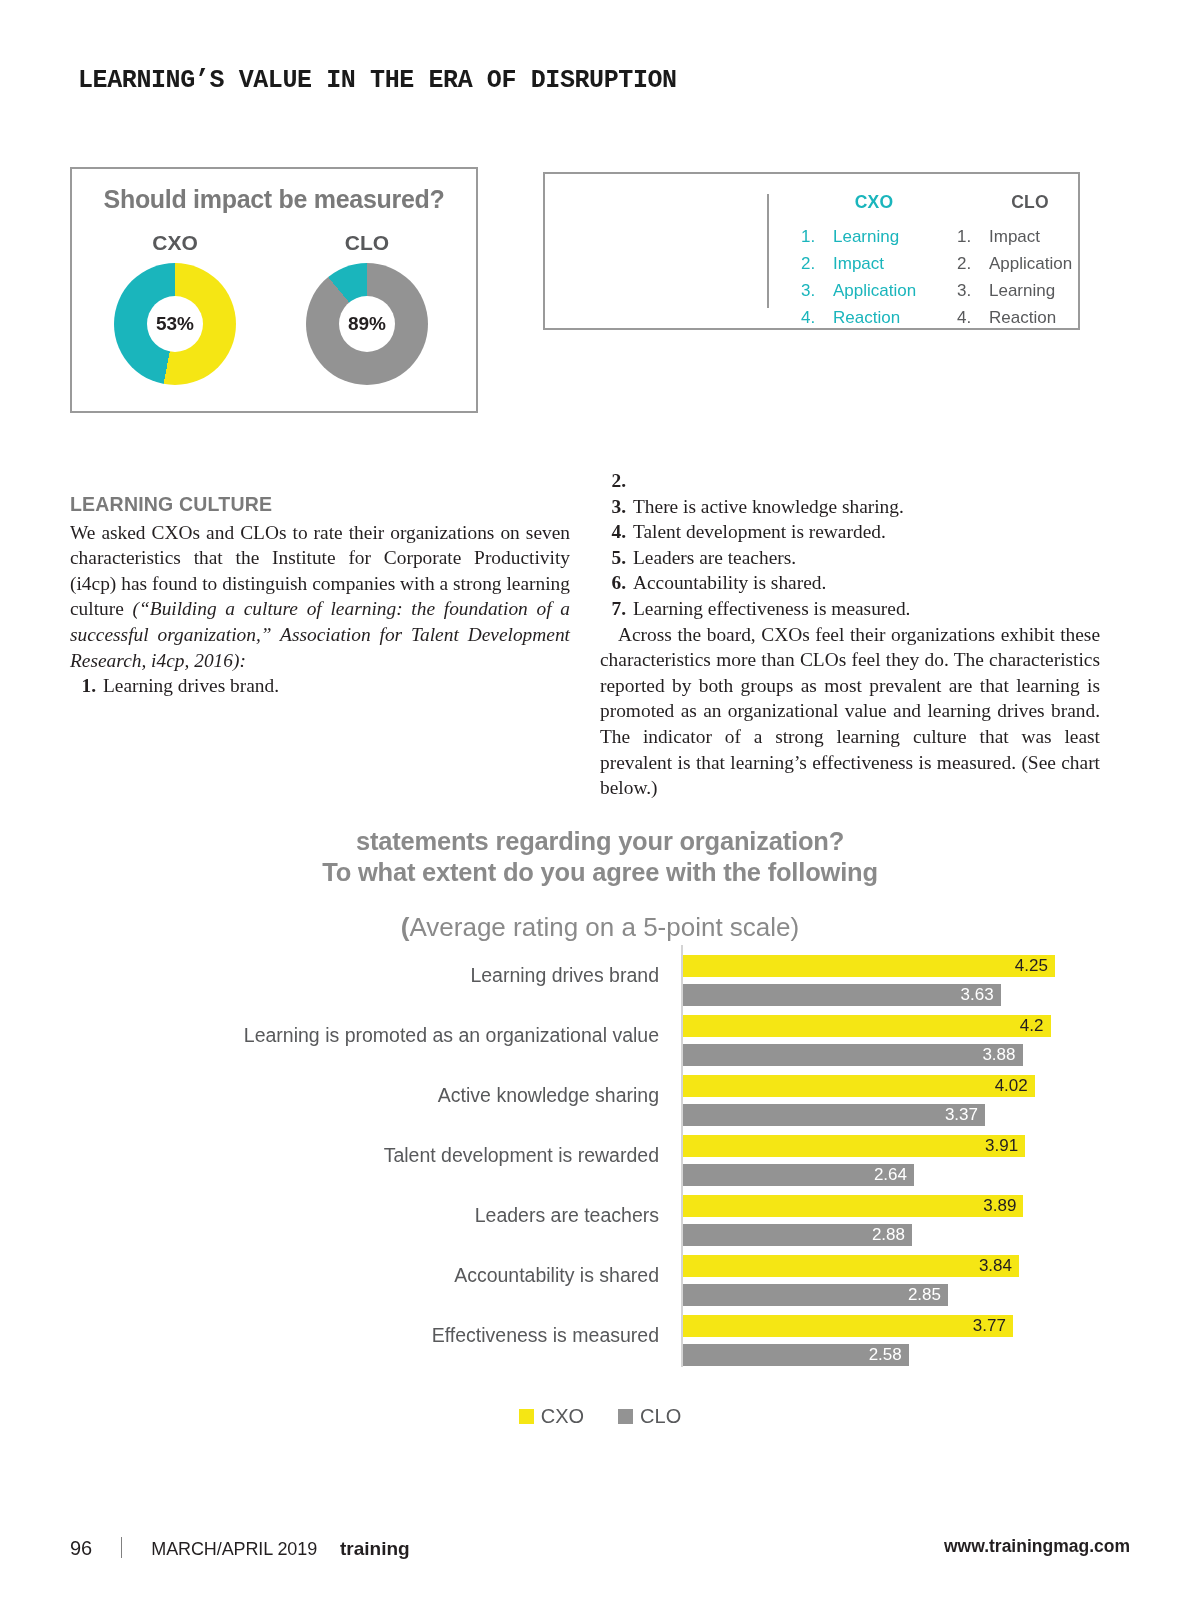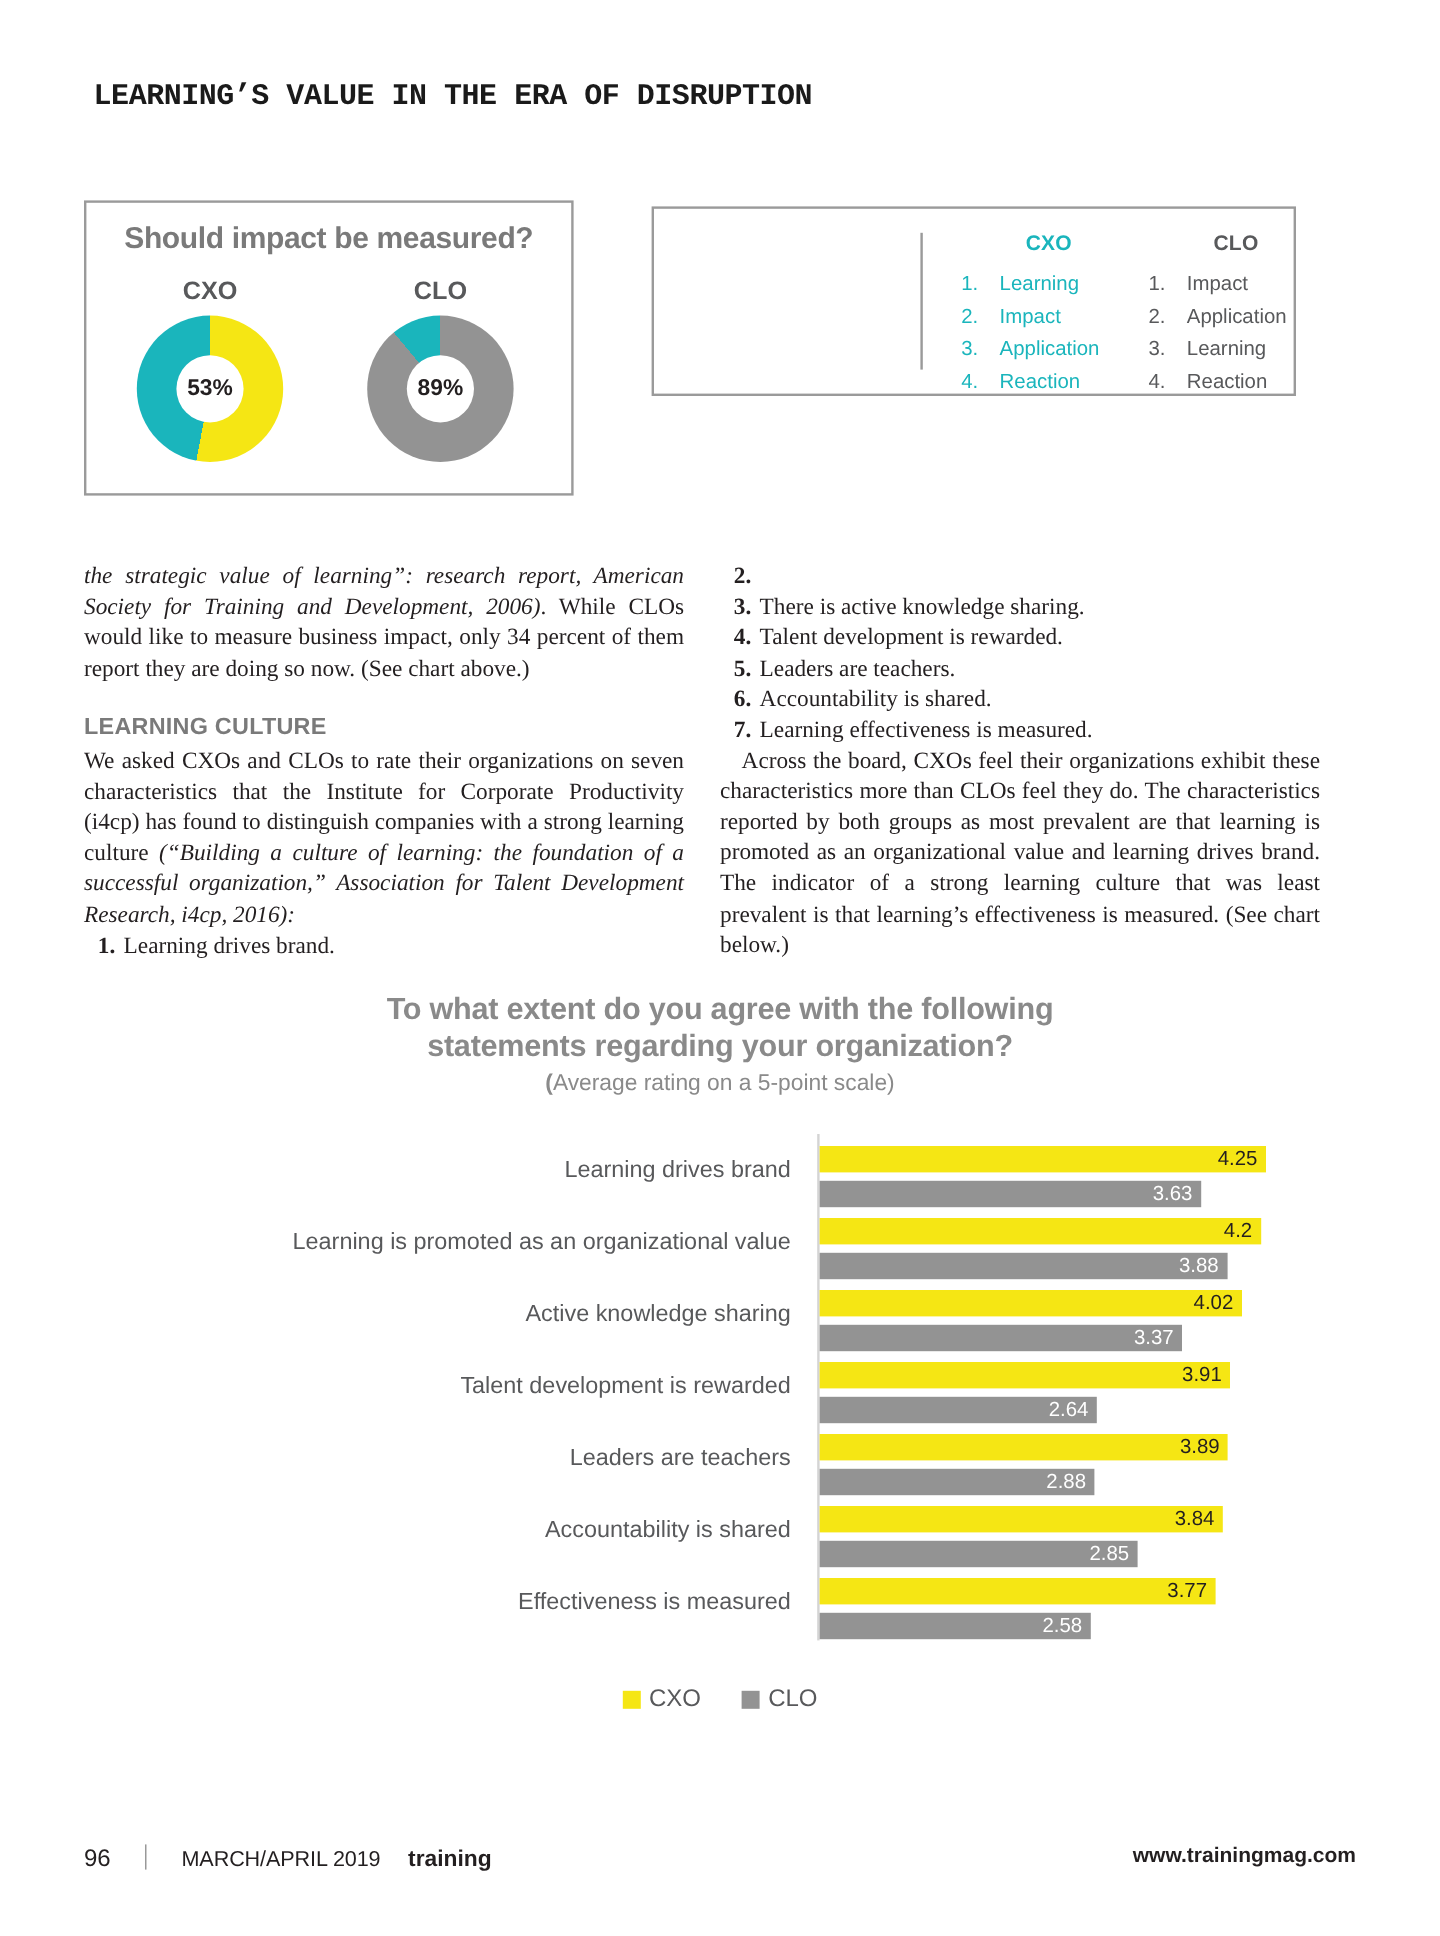--- a/index.html
+++ b/index.html
@@ -198,23 +198,23 @@
     text-align: center;
     font-size: 25.5px;
     font-weight: bold;
     color: #8a8a8a;
     line-height: 31px;
     letter-spacing: -0.2px;
     padding: 6px 0 0 0;
   }
   .chart-sub {
     text-align: center;
-    font-size: 19px;
+    font-size: 26px;
     color: #8a8a8a;
-    margin-top: 4px;
+    margin-top: 24px;
   }
   .chart-sub .paren { font-weight: bold; }
   .plot {
     position: absolute;
     left: 0;
     top: 125px;
     width: 1200px;
     height: 345px;
   }
   .axis-line {
@@ -391,21 +391,20 @@
         <span>Learning</span>
       </div>
     <div class="rank-row">
         <span class="rank-num">4.</span>
         <span>Reaction</span>
       </div>
   </div>
 </div>
 
 <div class="col left">
-  <p><i>the strategic value of learning”: research report, American Society for Training and Development, 2006)</i><span>. While CLOs would like to measure business impact, only 34 percent of them report they are doing so now.  (See chart above.)</span></p>
   <div class="subhead">LEARNING CULTURE</div>
   <p><span>We asked CXOs and CLOs to rate their organizations on seven characteristics that the Institute for Corporate Productivity (i4cp) has found to distinguish companies with a strong learning culture </span><i>(“Building a culture of learning: the foundation of a successful organization,” Association for Talent Development Research, i4cp, 2016):</i></p>
   <div class="numlist">
     <div class="li">
       <span class="n">1.</span>
       <span>Learning drives brand.</span>
     </div>
   </div>
 </div>
 
@@ -433,22 +432,22 @@
     <div class="li">
         <span class="n">7.</span>
         <span>Learning effectiveness is measured.</span>
       </div>
   </div>
   <p class="indent">Across the board, CXOs feel their organizations exhibit these characteristics more than CLOs feel they do. The characteristics reported by both groups as most prevalent are that learning is promoted as an organizational value and learning drives brand. The indicator of a strong learning culture that was least prevalent is that learning’s effectiveness is measured. (See chart below.)</p>
 </div>
 
 <div class="chart">
   <div class="chart-title">
+    <div>statements regarding your organization?</div>
     <div>To what extent do you agree with the following</div>
-    <div>statements regarding your organization?</div>
   </div>
   <div class="chart-sub"><span class="paren">(</span><span>Average rating on a 5-point scale)</span></div>
 
   <div class="plot">
     <div class="axis-line" style="height: 422px;"></div>
 
     <div class="grp" id="grp0" style="top: 10px;">
       <div class="cat-label">Learning drives brand</div>
       <div class="bar cxo" id="b0c" style="width: 371.875px; justify-content: flex-end;">
           <span class="val">4.25</span>

